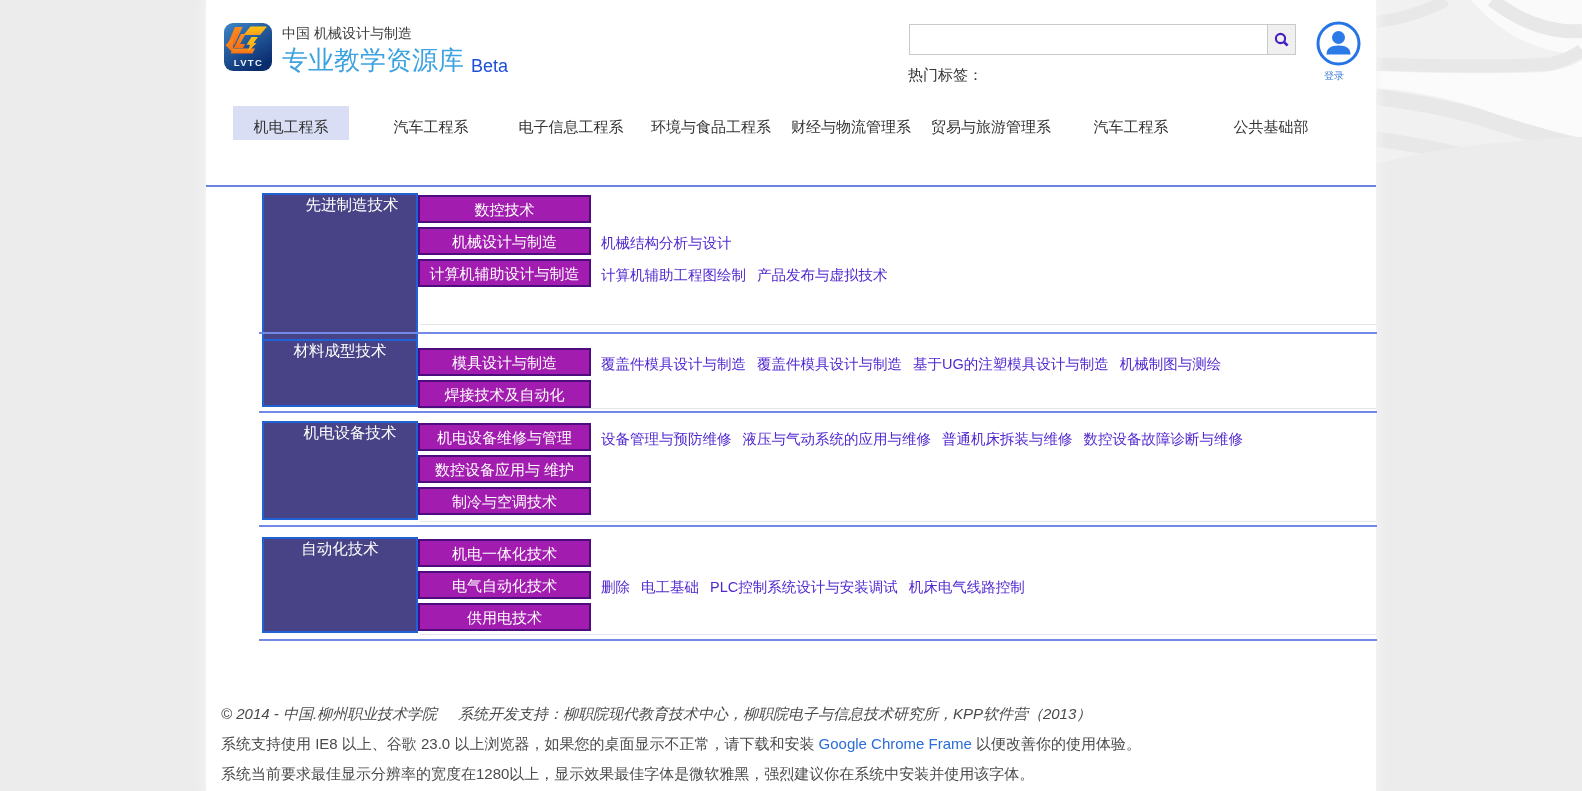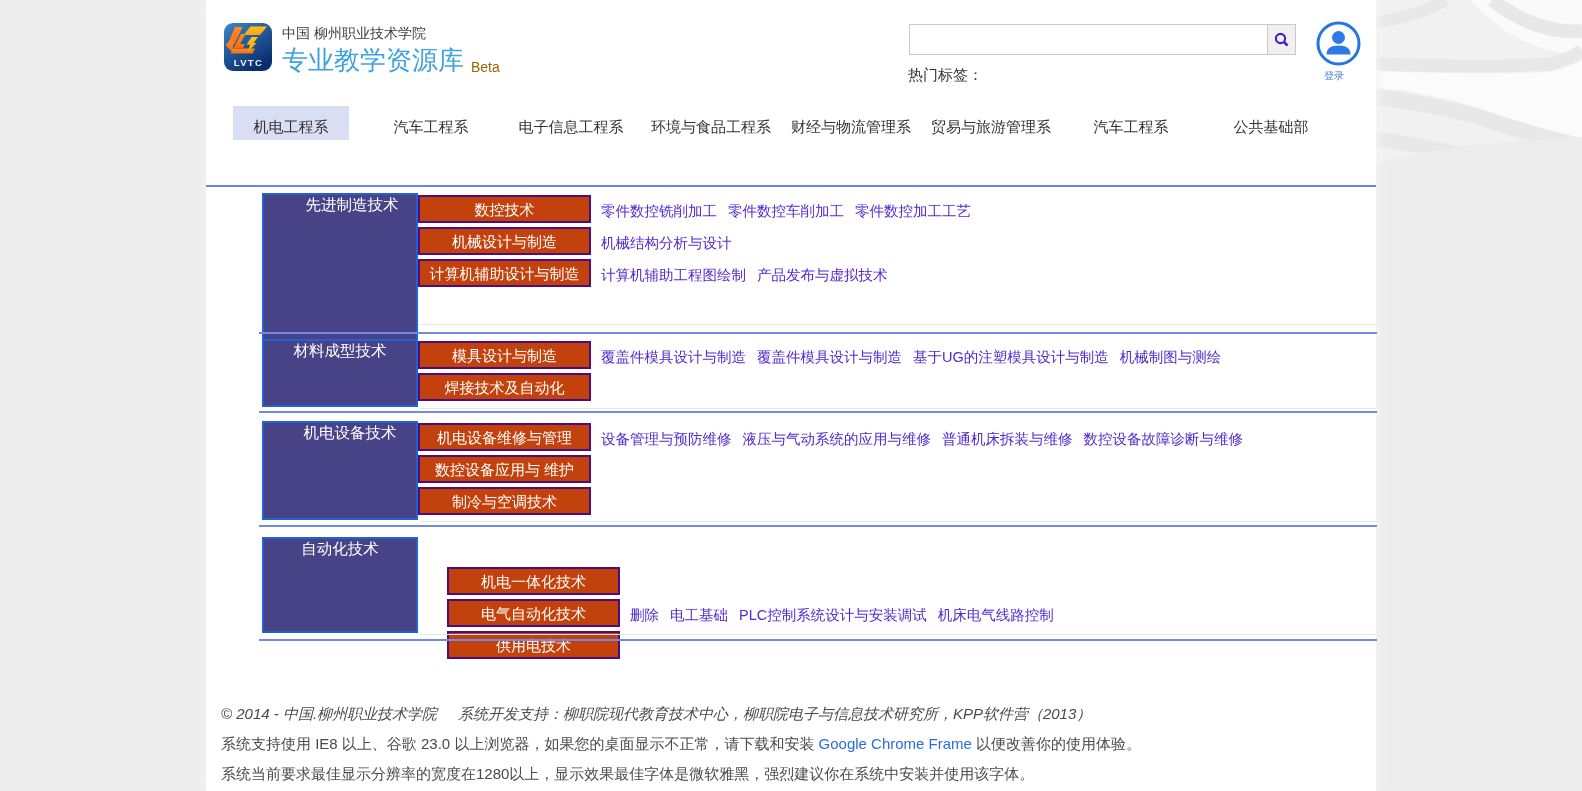--- a/index.html
+++ b/index.html
@@ -3,39 +3,39 @@
 <meta charset="utf-8">
 <style>
 html,body{margin:0;padding:0;}
 body{width:1582px;height:791px;overflow:hidden;background:#ececec;font-family:"Liberation Sans",sans-serif;}
 .wrap{position:relative;width:1170px;height:791px;margin:0 auto;background:#fff;box-shadow:0 0 9px 2px #f5f5f5;}
 .abs{position:absolute;}
 
 .logo{left:18px;top:23px;}
 .school{left:76px;top:25px;font-size:14px;color:#3d3d3d;}
 .title{left:76px;top:47px;font-size:26px;line-height:26px;color:#3ca2e0;white-space:nowrap;}
-.title .beta{font-size:14px;color:#a16207;margin-left:7px;vertical-align:-3px;}
+.title .beta{font-size:18px;color:#1d4ed8;margin-left:7px;vertical-align:-3px;}
 .searchbox{left:703px;top:24px;display:flex;}
 .searchbox input{box-sizing:border-box;width:358px;height:31px;border:1px solid #c9c9c9;border-right:none;outline:none;}
 .searchbox .sbtn{box-sizing:border-box;width:29px;height:31px;border:1px solid #c9c9c9;background:#f0f0f0;display:flex;align-items:center;justify-content:center;}
 .hot{left:702px;top:66px;font-size:15px;color:#333;}
 .login{left:1110px;top:21px;width:45px;height:45px;}
 .logintxt{left:1118px;top:69px;font-size:10px;color:#3a7ad9;}
 
 .nav{left:15px;top:106px;display:flex;height:34px;}
 .nav div{width:140px;text-align:center;line-height:42px;font-size:15px;color:#333;}
 .nav div.on{background:linear-gradient(#d9def5,#d9def5) center/116px 34px no-repeat;}
 .navline{left:0;top:185px;width:1170px;height:2px;background:#6b83e2;}
 
 .sep{left:53px;width:1118px;height:2px;background:#7289e6;}
 .fline{left:214px;width:956px;height:1px;background:#e4e4ea;}
 .dbox{left:56px;width:156px;box-sizing:border-box;background:#484386;border:2px solid #2161d6;color:#fff;font-size:15.5px;line-height:19px;text-align:center;padding-top:0px;}
 .rowbtns{left:212px;}
 .pair{display:flex;align-items:flex-start;height:32px;}
-.pbtn{box-sizing:border-box;width:173px;height:28px;border:2px solid #4e0d7f;background:#c2410c;color:#fff;font-size:15px;text-align:center;line-height:25px;flex:none;}
+.pbtn{box-sizing:border-box;width:173px;height:28px;border:2px solid #4e0d7f;background:#a21caf;color:#fff;font-size:15px;text-align:center;line-height:25px;flex:none;}
 .links{margin-left:10px;display:flex;align-items:center;height:28px;padding-top:2px;color:#5229cf;font-size:14.5px;white-space:nowrap;}
 .links span{margin-right:11px;}
 
 .foot{left:15px;font-size:15px;color:#4a4a4a;white-space:nowrap;}
 .foot a{color:#2a6cd8;text-decoration:none;}
 </style>
 </head>
 <body>
 <svg class="abs" style="right:0;top:0" width="206" height="200" viewBox="0 0 206 200">
   <rect x="0" y="0" width="206" height="200" fill="#f1f1f1"></rect>
@@ -66,21 +66,21 @@
     </defs>
     <rect x="0" y="0" width="48" height="48" rx="9" fill="url(#lg)"></rect>
     <path d="M11,4 L18.5,4 L10.5,21.5 L3.5,21.5 Z" fill="url(#og)"></path>
     <path d="M9.2,14.5 L9.2,30 L1.5,22 Z" fill="url(#og)"></path>
     <path d="M6.5,30.5 L9,25.5 L31,25.5 L28.5,30.5 Z" fill="url(#og)"></path>
     <path d="M17,11 L21.5,11 L16.1,21 L21,21 L19,25 L9.8,25 L12.1,20.4 Z" fill="url(#og)"></path>
     <path d="M26.5,3.5 L43,3.5 L36,12 L19.5,12 Z" fill="url(#yg)"></path>
     <path d="M27.5,14 L34,14 L29.5,20 L32.5,20 L23.5,29.5 L26,21.8 L22.5,21.8 Z" fill="url(#yg)"></path>
     <text x="24.5" y="42.5" font-size="9.5" font-weight="bold" letter-spacing="1.4" fill="#eef3fb" text-anchor="middle" font-family="Liberation Sans">LVTC</text>
     </svg>
-  <div class="abs school">中国 柳州职业技术学院</div>
+  <div class="abs school">中国 机械设计与制造</div>
   <div class="abs title">专业教学资源库<span class="beta">Beta</span></div>
   <div class="abs searchbox">
       <input type="text" style="">
       <div class="sbtn">
     <svg width="18" height="18" viewBox="0 0 18 18">
           <circle cx="7.5" cy="7.5" r="4.6" fill="none" stroke="#4620c6" stroke-width="2.1"></circle>
           <line x1="11" y1="11" x2="14.6" y2="14.6" stroke="#4620c6" stroke-width="2.6"></line>
         </svg>
   </div>
     </div>
@@ -100,45 +100,40 @@
     <div>贸易与旅游管理系</div>
     <div>汽车工程系</div>
     <div>公共基础部</div>
   </div>
   <div class="abs navline"></div>
 
   <div class="abs dbox" style="top:193px;height:166px;padding-left:24px;">先进制造技术</div>
   <div class="abs rowbtns" style="top:195px;">
     <div class="pair">
         <div class="pbtn">数控技术</div>
-        <div class="links">
-          <span>零件数控铣削加工</span>
-          <span>零件数控车削加工</span>
-          <span>零件数控加工工艺</span>
-        </div>
       </div>
     <div class="pair">
         <div class="pbtn">机械设计与制造</div>
         <div class="links">
           <span>机械结构分析与设计</span>
         </div>
       </div>
     <div class="pair">
         <div class="pbtn">计算机辅助设计与制造</div>
         <div class="links">
           <span>计算机辅助工程图绘制</span>
           <span>产品发布与虚拟技术</span>
         </div>
       </div>
   </div>
   <div class="abs fline" style="top:324px;"></div>
   <div class="abs sep" style="top:332px;"></div>
 
   <div class="abs dbox" style="top:339px;height:68px;">材料成型技术</div>
-  <div class="abs rowbtns" style="top:341px;">
+  <div class="abs rowbtns" style="top:348px;">
     <div class="pair">
         <div class="pbtn">模具设计与制造</div>
         <div class="links">
           <span>覆盖件模具设计与制造</span>
           <span>覆盖件模具设计与制造</span>
           <span>基于UG的注塑模具设计与制造</span>
           <span>机械制图与测绘</span>
         </div>
       </div>
     <div class="pair">
@@ -163,21 +158,21 @@
         <div class="pbtn">数控设备应用与 维护</div>
       </div>
     <div class="pair">
         <div class="pbtn">制冷与空调技术</div>
       </div>
   </div>
   <div class="abs fline" style="top:521px;"></div>
   <div class="abs sep" style="top:525px;"></div>
 
   <div class="abs dbox" style="top:537px;height:96px;">自动化技术</div>
-  <div class="abs rowbtns" style="top:567px;padding-left:29px;">
+  <div class="abs rowbtns" style="top:539px;">
     <div class="pair">
         <div class="pbtn">机电一体化技术</div>
       </div>
     <div class="pair">
         <div class="pbtn">电气自动化技术</div>
         <div class="links">
           <span>删除</span>
           <span>电工基础</span>
           <span>PLC控制系统设计与安装调试</span>
           <span>机床电气线路控制</span>

